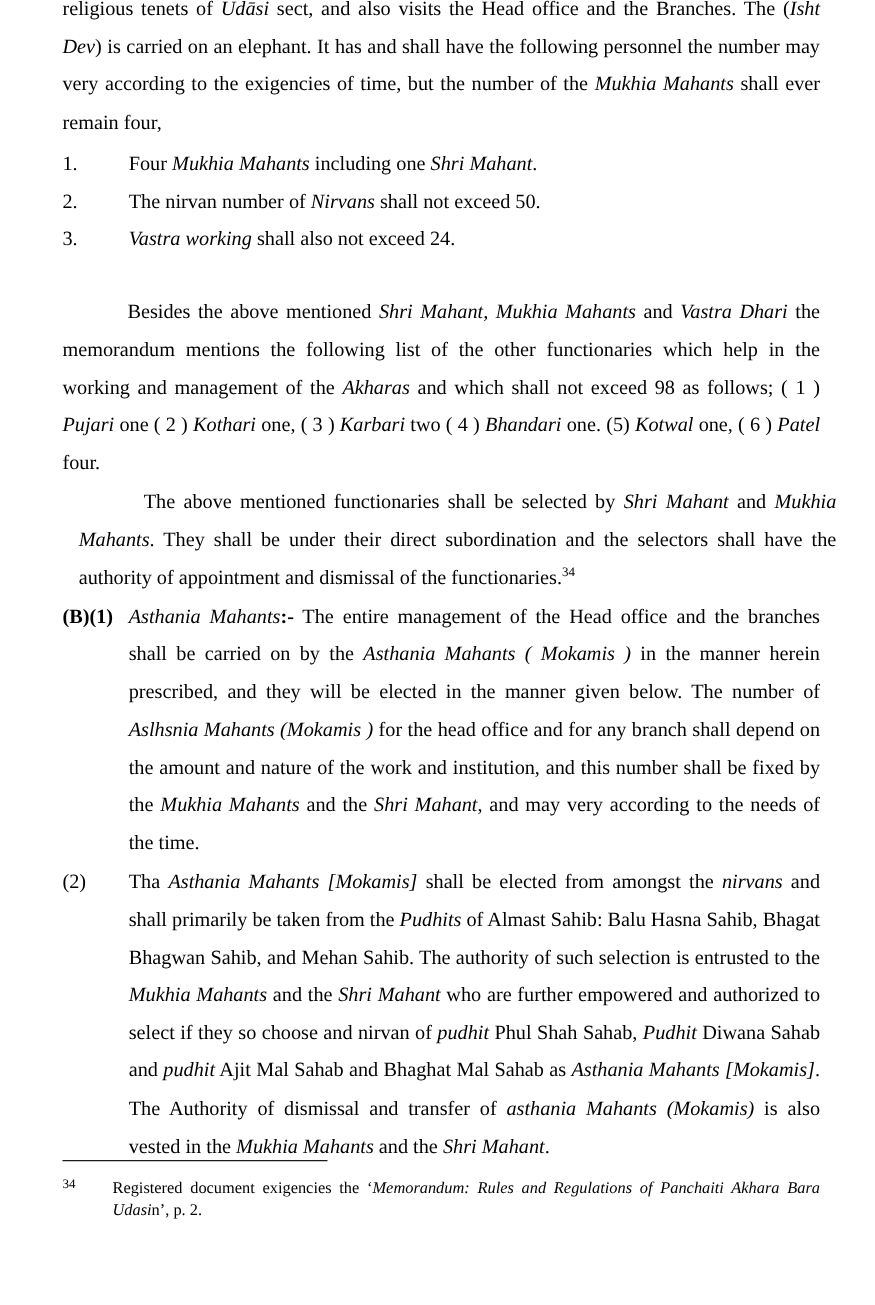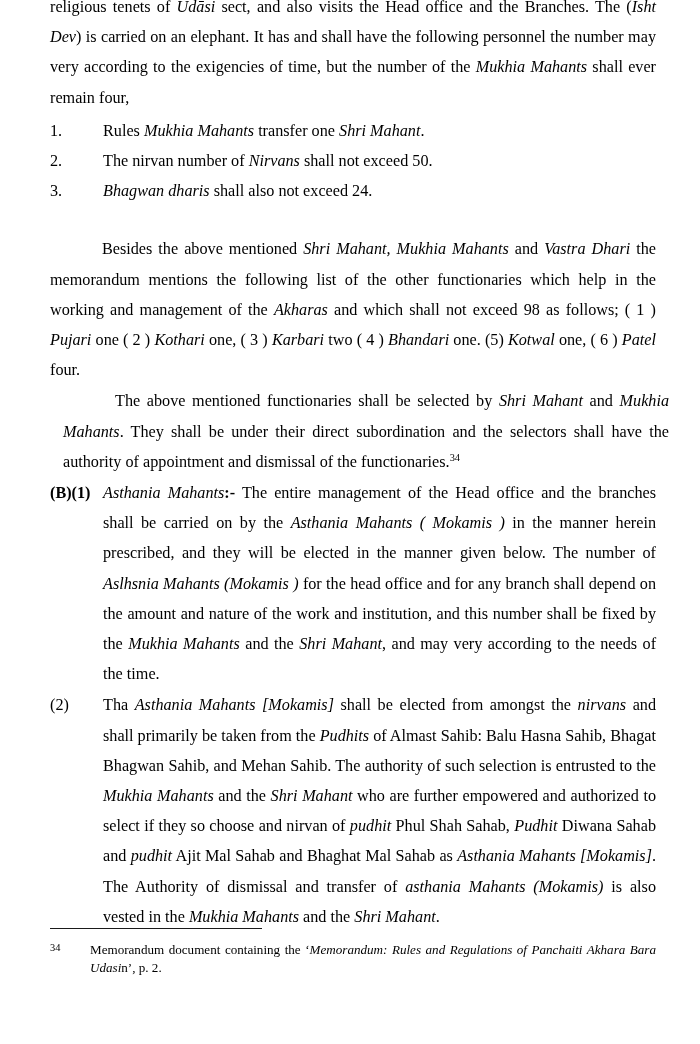--- a/index.html
+++ b/index.html
@@ -116,31 +116,31 @@
 <body>
 
 <div class="page">
 
   <div class="body-block">
 
     <p class="para full" style="margin-top:-8px;"><span>religious tenets of </span><span class="it">Udāsi</span><span> sect, and also visits the Head office and the Branches. The (</span><span class="it">Isht Dev</span><span>) is carried on an elephant. It has and shall have the following personnel the number may very according to the exigencies of time, but the number of the </span><span class="it">Mukhia Mahants</span><span> shall ever remain four,</span></p>
 
     <div class="listrow" style="margin-top:3px;">
       <span class="marker">1.</span>
-      <span class="listbody"><span>Rules </span><span class="it">Mukhia Mahants</span><span> transfer one </span><span class="it">Shri Mahant</span><span>.</span></span>
+      <span class="listbody"><span>Four </span><span class="it">Mukhia Mahants</span><span> including one </span><span class="it">Shri Mahant</span><span>.</span></span>
     </div>
 
     <div class="listrow">
       <span class="marker">2.</span>
       <span class="listbody"><span>The nirvan number of </span><span class="it">Nirvans</span><span> shall not exceed 50.</span></span>
     </div>
 
     <div class="listrow">
       <span class="marker">3.</span>
-      <span class="listbody"><span class="it">Bhagwan dharis</span><span> shall also not exceed 24.</span></span>
+      <span class="listbody"><span class="it">Vastra working</span><span> shall also not exceed 24.</span></span>
     </div>
 
     <p class="para full indent-first"><span>Besides the above mentioned </span><span class="it">Shri Mahant, Mukhia Mahants</span><span> and </span><span class="it">Vastra Dhari</span><span> the memorandum mentions the following list of the other functionaries which help in the working and management of the </span><span class="it">Akharas</span><span> and which shall not exceed 98 as follows; ( 1 ) </span><span class="it">Pujari</span><span> one  ( 2 ) </span><span class="it">Kothari</span><span> one, ( 3 ) </span><span class="it">Karbari</span><span> two ( 4 ) </span><span class="it">Bhandari</span><span> one. (5) </span><span class="it">Kotwal</span><span> one, ( 6 ) </span><span class="it">Patel</span><span> four.</span></p>
 
     <p class="para full indent-first" style="margin-top:1px;margin-left:13px;">
       <span><span>The above mentioned functionaries shall be selected by </span><span class="it">Shri Mahant</span><span> and </span><span class="it">Mukhia Mahants</span><span>. They shall be under their direct subordination and the selectors shall have the authority of appointment and dismissal of the functionaries.</span></span><sup class="fnref">34</sup>
     </p>
 
     <div class="listrow" style="margin-top:1px;">
       <span class="marker bold">(B)(1)</span>
@@ -151,17 +151,17 @@
       <span class="marker">(2)</span>
       <span class="listbody"><span>Tha </span><span class="it">Asthania Mahants [Mokamis]</span><span> shall be elected from amongst the </span><span class="it">nirvans</span><span> and shall primarily be taken from the </span><span class="it">Pudhits</span><span> of Almast Sahib: Balu Hasna Sahib, Bhagat Bhagwan Sahib, and Mehan Sahib. The authority of such selection is entrusted to the </span><span class="it">Mukhia Mahants</span><span> and the </span><span class="it">Shri Mahant</span><span> who are further empowered and authorized to select if they so choose and nirvan of </span><span class="it">pudhit</span><span> Phul Shah Sahab, </span><span class="it">Pudhit</span><span> Diwana Sahab and </span><span class="it">pudhit</span><span> Ajit Mal Sahab and Bhaghat Mal Sahab as </span><span class="it">Asthania Mahants [Mokamis]</span><span>. The Authority of dismissal and transfer of </span><span class="it">asthania Mahants (Mokamis)</span><span> is also vested in the </span><span class="it">Mukhia Mahants</span><span> and the </span><span class="it">Shri Mahant</span><span>.</span></span>
     </div>
 
   </div>
 
   <div class="footnote-zone">
     <hr class="fn-rule">
     <div class="fn-item">
       <span class="fn-num">34</span>
-      <span><span>Memorandum document containing the ‘</span><span class="it">Memorandum: Rules and Regulations of Panchaiti Akhara Bara Udasi</span><span>n’, p. 2.</span></span>
+      <span><span>Registered document exigencies the ‘</span><span class="it">Memorandum: Rules and Regulations of Panchaiti Akhara Bara Udasi</span><span>n’, p. 2.</span></span>
     </div>
   </div>
 
 </div>
 
 </body></html>

